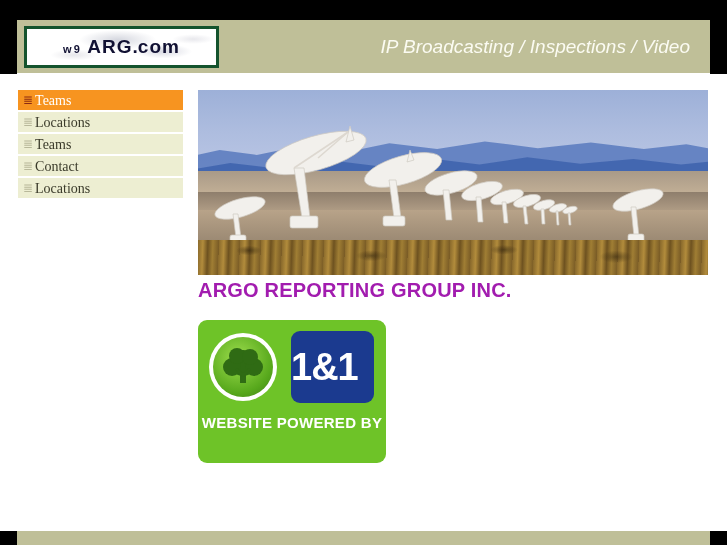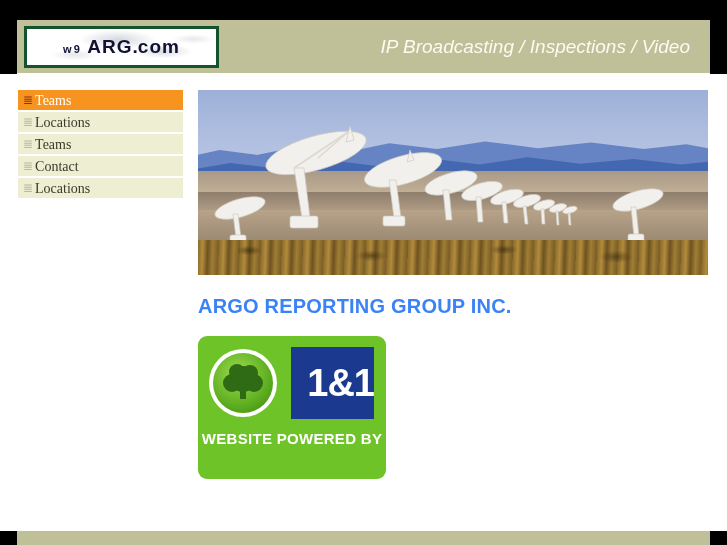--- a/index.html
+++ b/index.html
@@ -206,22 +206,22 @@
   }
   .hero svg.dishes {
     position: absolute;
     left: 0; top: 0;
     width: 100%;
     height: 100%;
   }
 
   
   .main-heading {
-    margin-top: 20px;
-    color: #3b82f6;
+    margin-top: 4px;
+    color: #a21caf;
     font-size: 20px;
     font-weight: bold;
     font-family: "Liberation Sans", sans-serif;
     letter-spacing: .2px;
   }
 
   
   .badge {
     margin-top: 18px;
     width: 188px;
@@ -264,22 +264,23 @@
     right: 12px;
     top: 11px;
     width: 83px;
     height: 72px;
     background: #1b3a8f;
     color: #ffffff;
     font-family: "Liberation Sans", sans-serif;
     font-weight: bold;
     font-size: 38px;
     line-height: 72px;
-    text-align: right;
+    text-align: left;
     letter-spacing: -1px;
+    border-radius: 9px;
   }
   .badge-line1, .badge-line2 {
     position: absolute;
     left: 0; right: 0;
     text-align: center;
     color: #ffffff;
     font-family: "Liberation Sans", sans-serif;
     font-weight: bold;
     font-size: 15px;
     letter-spacing: .3px;

